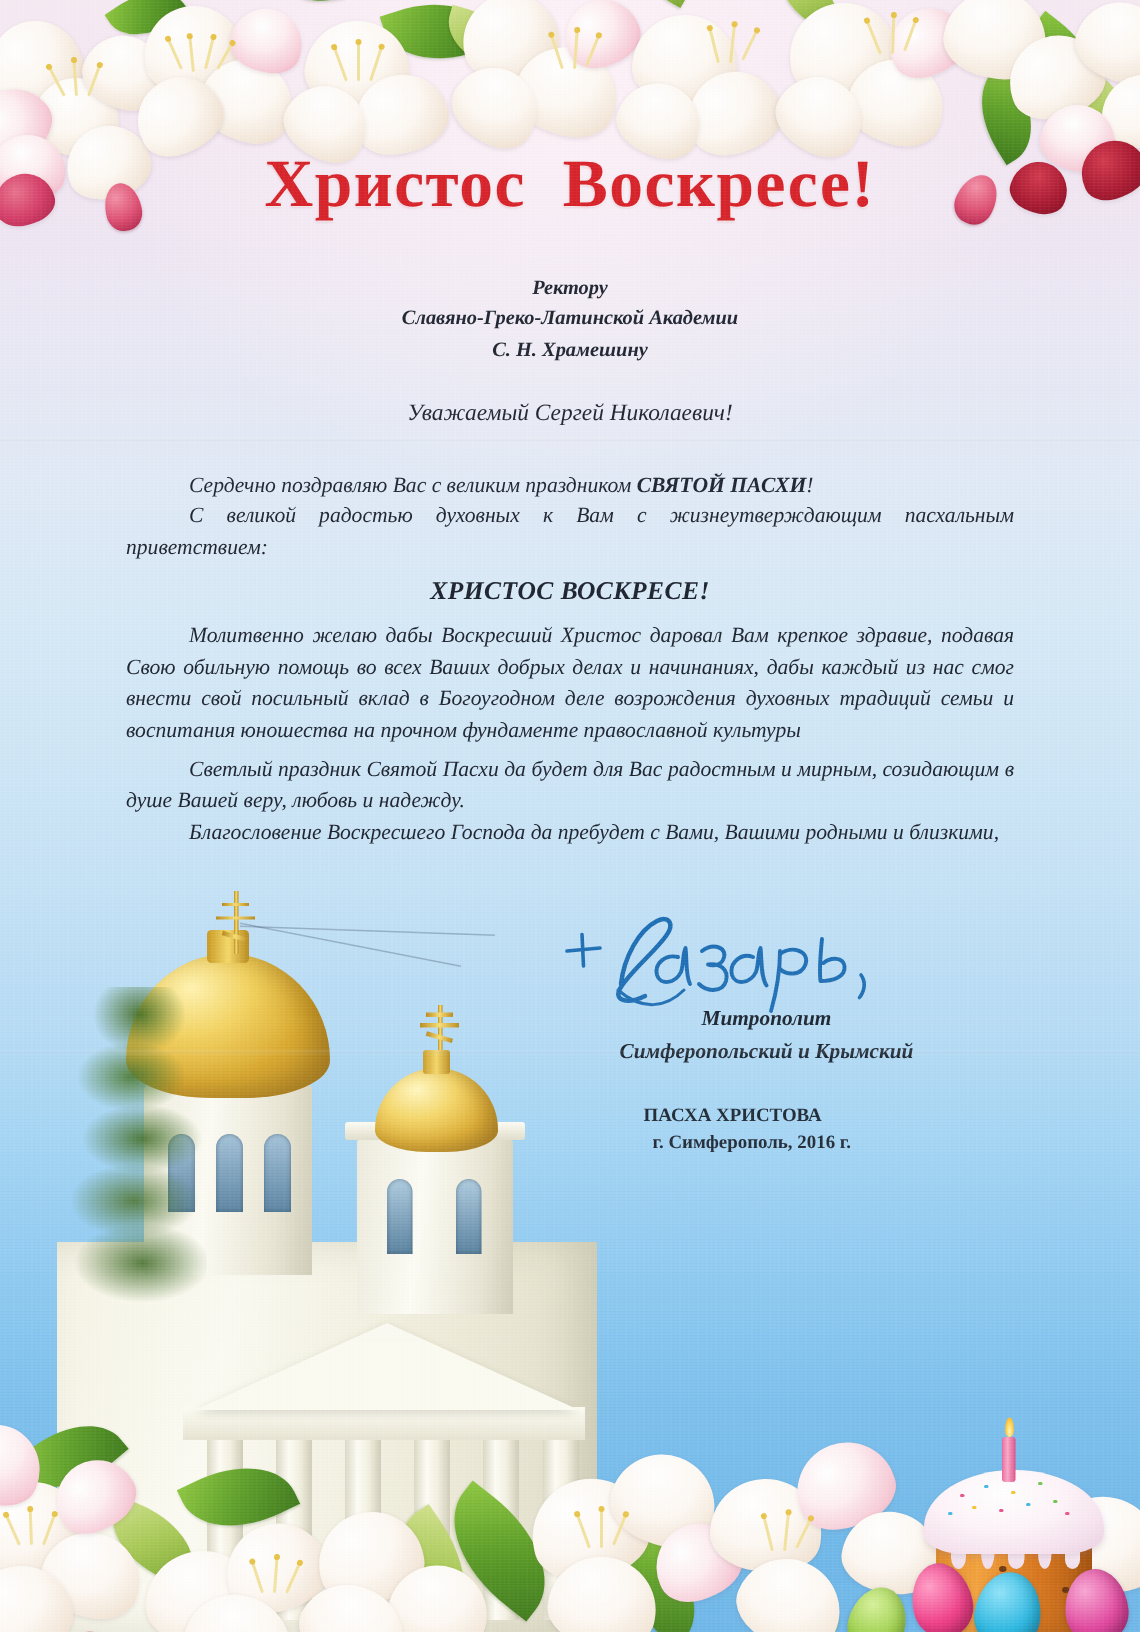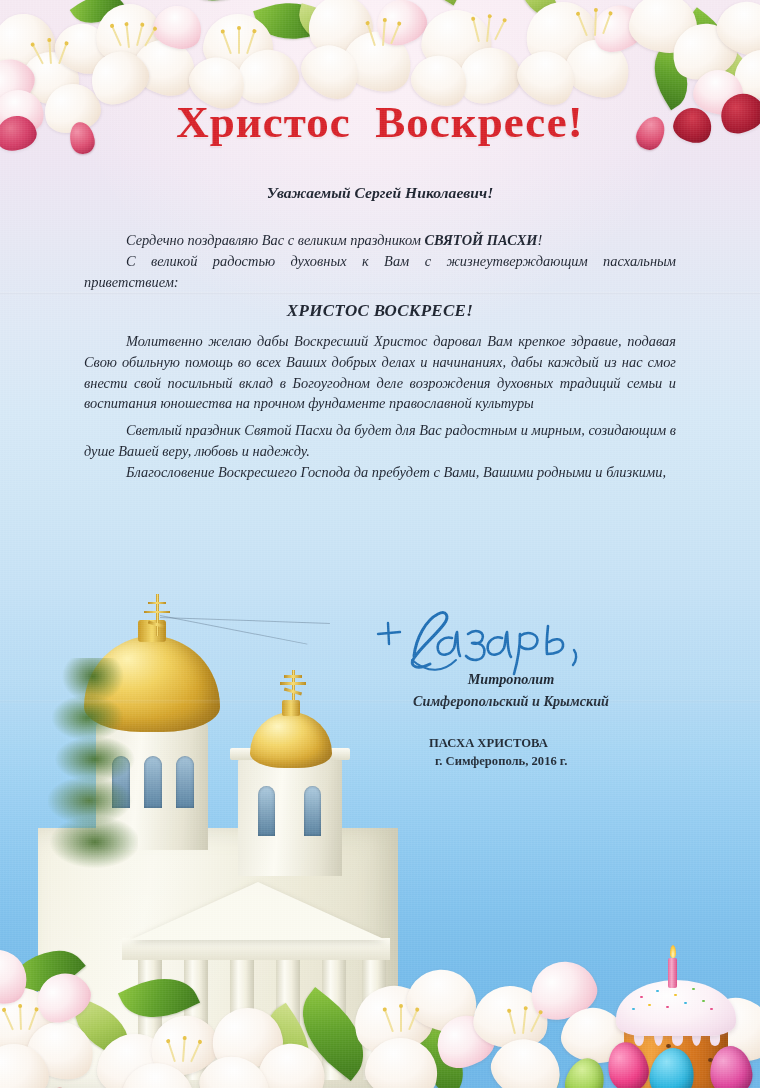--- a/index.html
+++ b/index.html
@@ -140,21 +140,21 @@
     text-align: center;
     font-weight: bold;
     font-size: 13.6px;
     line-height: 1.5;
     margin: 0 0 22px 0;
   }
   .addressee div { white-space: nowrap; }
 
   .salutation {
     text-align: center;
-    font-weight: bold;
+    font-weight: normal;
     font-size: 15.6px;
     margin: 0 0 26px 0;
   }
 
   .para {
     margin: 0;
     text-align: justify;
     text-indent: 42px;
     hyphens: none;
     font-style: italic;
@@ -533,20 +533,25 @@
 
     <div class="stamen" style="left:64px;top:76px;height:22px;transform:rotate(-28deg);"></div>
     <div class="stamen" style="left:72px;top:74px;height:24px;transform:rotate(-4deg);"></div>
     <div class="stamen" style="left:80px;top:76px;height:22px;transform:rotate(20deg);"></div>
   </div>
 
   <div class="title">Христос  Воскресе!</div>
 
   <div class="letter">
 
+    <div class="addressee">
+      <div>Ректору</div>
+      <div>Славяно-Греко-Латинской Академии</div>
+      <div>С. Н. Храмешину</div>
+    </div>
 
     <div class="salutation">Уважаемый Сергей Николаевич!</div>
 
     <p class="para"><span>Сердечно поздравляю Вас с великим праздником </span><b>СВЯТОЙ ПАСХИ</b><span>!</span></p>
 
     <p class="para">С великой радостью духовных к Вам с жизнеутверждающим пасхальным приветствием:</p>
 
     <div class="acclamation">ХРИСТОС ВОСКРЕСЕ!</div>
 
     <p class="para">Молитвенно желаю дабы Воскресший Христос даровал Вам крепкое здравие, подавая Свою обильную помощь во всех Ваших добрых делах и начинаниях, дабы каждый из нас смог внести свой посильный вклад в Богоугодном деле возрождения духовных традиций семьи и воспитания юношества на прочном фундаменте православной культуры</p>

